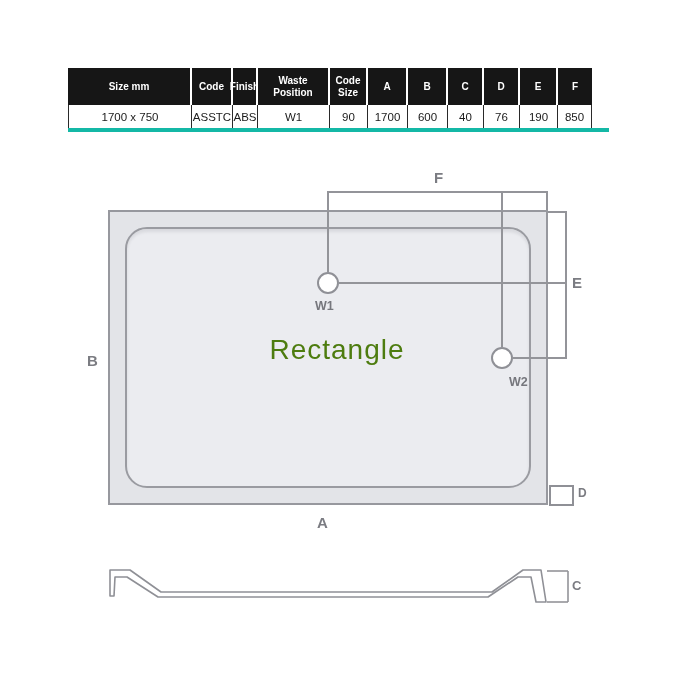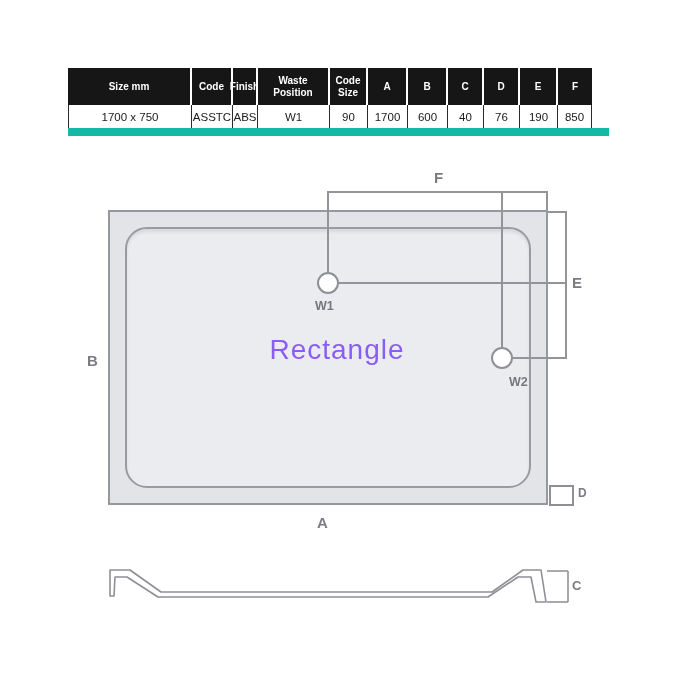--- a/index.html
+++ b/index.html
@@ -11,21 +11,21 @@
   
   .spec-table{position:absolute;left:68px;top:68px;width:541px;}
   .hdr-row{display:flex;}
   .hcell{
     box-sizing:border-box;background:#161616;color:#ffffff;
     height:37px;display:flex;align-items:center;justify-content:center;
     text-align:center;font-size:10px;font-weight:bold;line-height:1.15;
     border-right:2px solid #ffffff;padding:1px 2px;
   }
   .hcell:last-child{border-right:none;}
-  .val-row{display:flex;border-bottom:8px solid #14b8a6;}
+  .val-row{display:flex;border-bottom:4px solid #14b8a6;}
   .vcell{
     box-sizing:border-box;background:#ffffff;color:#1a1a1a;
     height:23px;display:flex;align-items:center;justify-content:center;
     font-size:11.5px;border-right:1.5px solid #2a2a2a;
   }
   .vcell:first-child{border-left:1.5px solid #2a2a2a;}
   .c0{width:124px}.c1{width:41px}.c2{width:25px}.c3{width:72px}.c4{width:38px}
   .c5{width:40px}.c6{width:40px}.c7{width:36px}.c8{width:36px}.c9{width:38px}.c10{width:34px}
 
   
@@ -33,21 +33,21 @@
     position:absolute;left:108px;top:210px;width:440px;height:295px;
     box-sizing:border-box;background:#e3e4e8;border:2px solid #97989e;
   }
   .tray-inner{
     position:absolute;left:125px;top:227px;width:406px;height:261px;
     box-sizing:border-box;background:#ebecf0;border:2px solid #9a9ba1;
     border-radius:22px;box-shadow:inset 0 3px 3px rgba(60,60,70,0.10);
   }
   .shape-label{
     position:absolute;left:237px;top:334px;width:200px;text-align:center;
-    font-size:28px;color:#8b5cf6;letter-spacing:1px;
+    font-size:28px;color:#4d7c0f;letter-spacing:1px;
   }
   .dline{position:absolute;background:#939499;}
   .waste-circle{
     position:absolute;box-sizing:border-box;width:22px;height:22px;border-radius:50%;
     background:#ffffff;border:2px solid #8f9096;
   }
   .dim-label{
     position:absolute;color:#7b7c82;font-weight:bold;font-size:15px;line-height:1;
   }
   .waste-label{position:absolute;color:#76777d;font-weight:bold;font-size:12.5px;line-height:1;}

